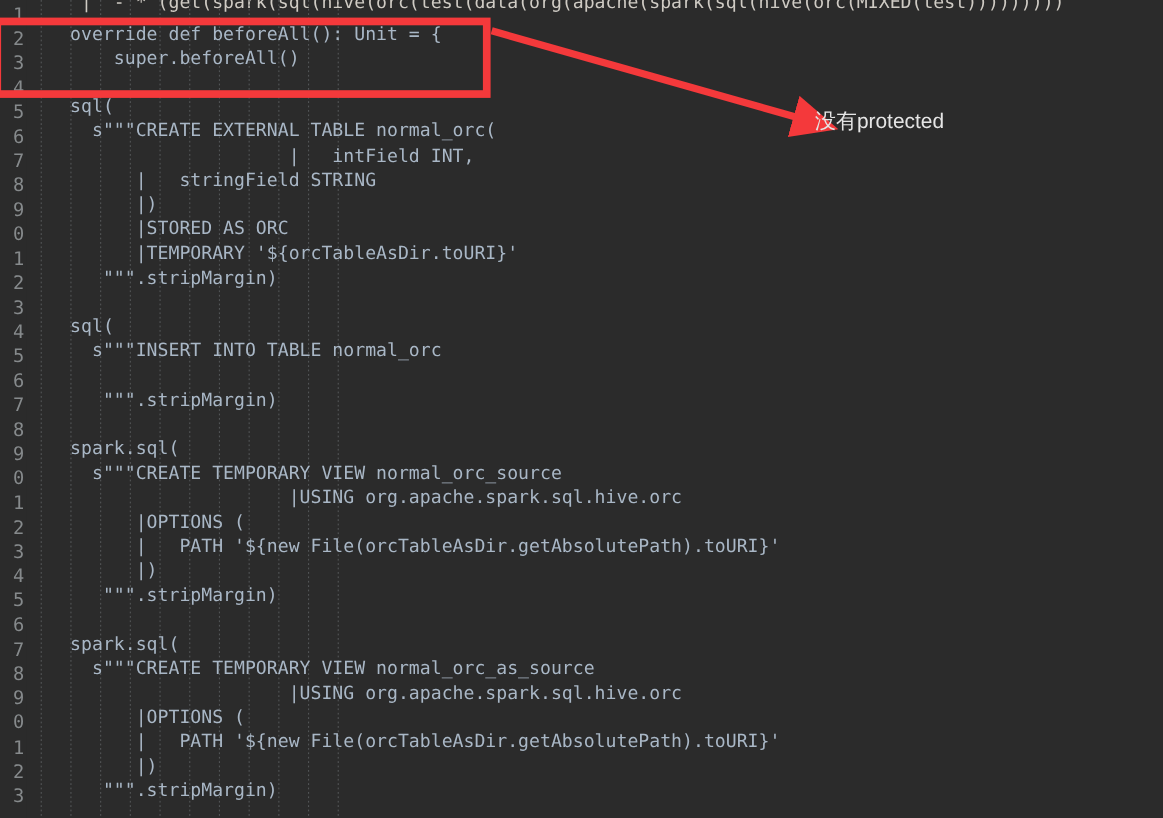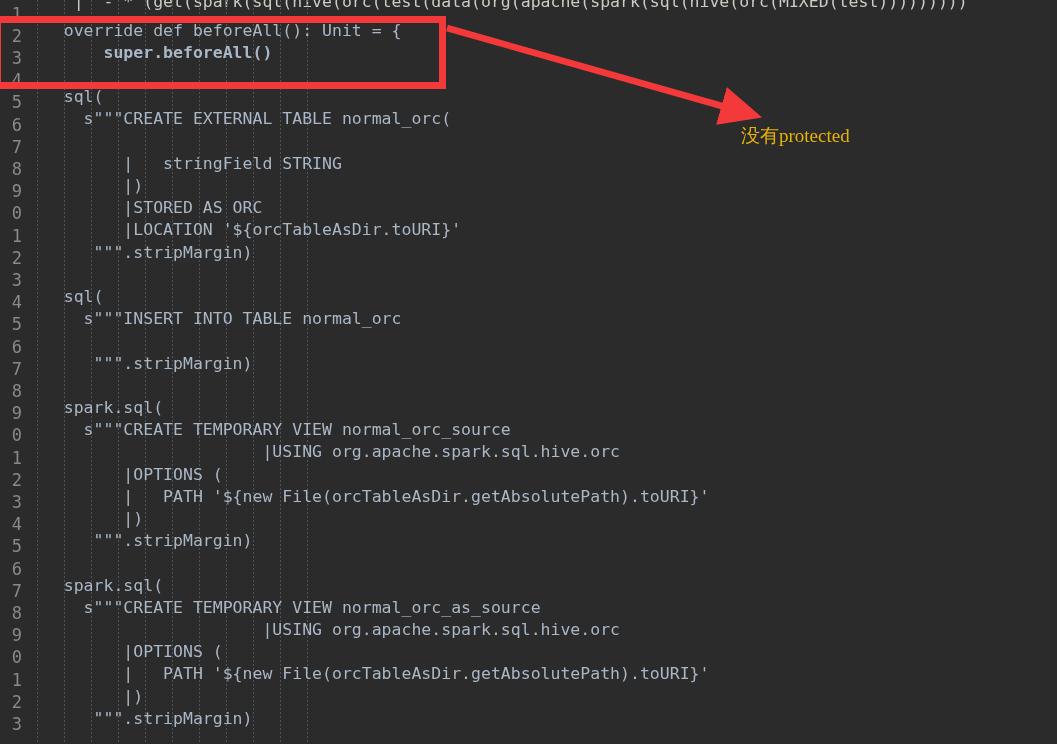--- a/index.html
+++ b/index.html
@@ -110,26 +110,25 @@
     height: 73px;
     border: 7px solid #f4393b;
     box-sizing: border-box;
     background: transparent;
   }
 
   #annot-text {
     position: absolute;
     left: 741px;
     top: 99px;
-    color: #eab308;
+    color: #e5e5e5;
     font-size: 19px;
     line-height: 24px;
-    font-family: Liberation Serif, serif;
-    white-space: pre;
-    margin-top: 25px;
+    font-family: Liberation Sans, sans-serif;
+    white-space: pre;
   }
 </style>
 </head>
 <body>
 
 <div id="editor">
 
   <div id="clipped-top">     |  - * (get(spark(sql(hive(orc(test(data(org(apache(spark(sql(hive(orc(MIXED(test)))))))))</div>
 
   <div id="indent-guides">
@@ -141,28 +140,29 @@
       <div class="indent-guide" style="left: 172px;"></div>
       <div class="indent-guide" style="left: 199px;"></div>
       <div class="indent-guide" style="left: 226px;"></div>
       <div class="indent-guide" style="left: 253px;"></div>
       <div class="indent-guide" style="left: 280px;"></div>
       <div class="indent-guide" style="left: 307px;"></div>
     </div>
 
   <div id="code-surface">
       <div class="code-line" style="top: 19.5px; left: 24px; text-align: right;">    override def beforeAll(): Unit = {</div>
-      <div class="code-line" style="top: 41.7px; left: 24px; font-weight: bold;">        super.beforeAll()</div>
+      <div class="code-line" style="top: 41.7px; left: 24px;">        super.beforeAll()</div>
       <div class="code-line" style="top: 63.9px; left: 24px;"></div>
       <div class="code-line" style="top: 86.1px; left: 24px;">    sql(</div>
       <div class="code-line" style="top: 108.3px; left: 24px;">      s"""CREATE EXTERNAL TABLE normal_orc(</div>
+      <div class="code-line" style="top: 130.5px; left: 24px;">                        |   intField INT,</div>
       <div class="code-line" style="top: 152.7px; left: 24px; text-align: center;">          |   stringField STRING</div>
       <div class="code-line" style="top: 174.9px; left: 24px;">          |)</div>
       <div class="code-line" style="top: 197.1px; left: 24px;">          |STORED AS ORC</div>
-      <div class="code-line" style="top: 219.3px; left: 24px;">          |LOCATION '${orcTableAsDir.toURI}'</div>
+      <div class="code-line" style="top: 219.3px; left: 24px;">          |TEMPORARY '${orcTableAsDir.toURI}'</div>
       <div class="code-line" style="top: 241.5px; left: 24px;">       """.stripMargin)</div>
       <div class="code-line" style="top: 263.7px; left: 24px;"></div>
       <div class="code-line" style="top: 285.9px; left: 24px;">    sql(</div>
       <div class="code-line" style="top: 308.1px; left: 24px;">      s"""INSERT INTO TABLE normal_orc</div>
       <div class="code-line" style="top: 352.5px; left: 24px;">       """.stripMargin)</div>
       <div class="code-line" style="top: 374.7px; left: 24px;"></div>
       <div class="code-line" style="top: 396.9px; left: 24px;">    spark.sql(</div>
       <div class="code-line" style="top: 419.1px; left: 24px;">      s"""CREATE TEMPORARY VIEW normal_orc_source</div>
       <div class="code-line" style="top: 441.3px; left: 24px;">                        |USING org.apache.spark.sql.hive.orc</div>
       <div class="code-line" style="top: 463.5px; left: 24px;">          |OPTIONS (</div>

